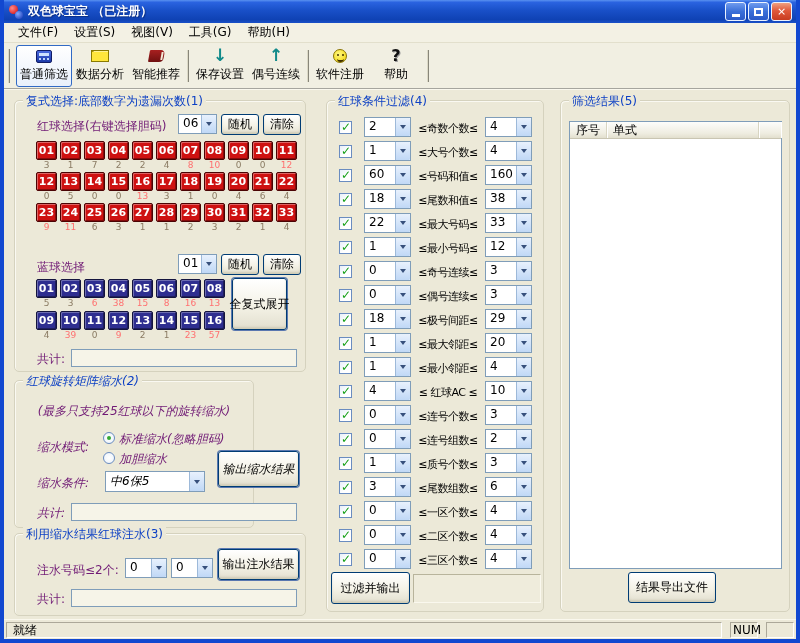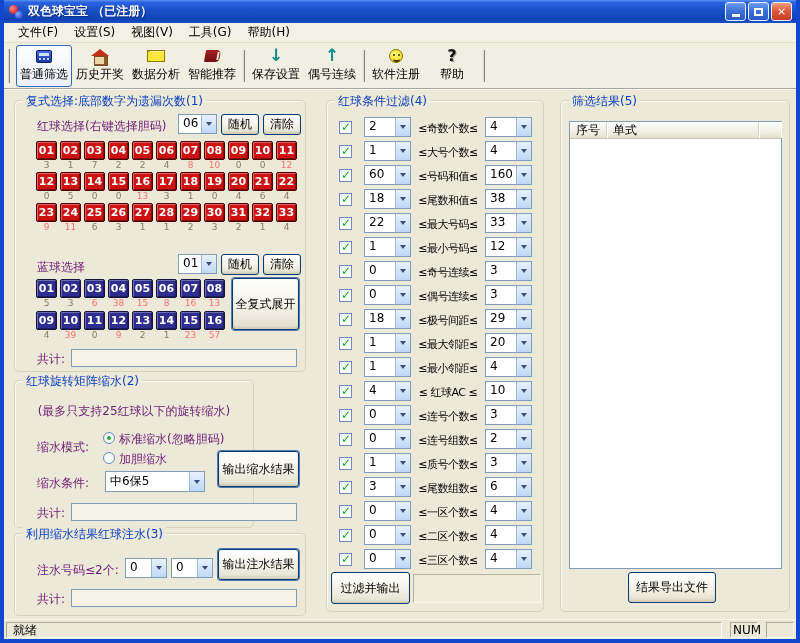--- a/index.html
+++ b/index.html
@@ -130,26 +130,20 @@
   <div class="toolbar">
     <div class="grip"></div>
   <div class="tbtn active">
         <div class="icon">
           <div class="ic-calc"></div>
         </div>
         <div class="cap">普通筛选</div>
       </div>
       <div class="tbtn">
         <div class="icon">
-          <div class="ic-house"></div>
-        </div>
-        <div class="cap">历史开奖</div>
-      </div>
-      <div class="tbtn">
-        <div class="icon">
           <div class="ic-mail"></div>
         </div>
         <div class="cap">数据分析</div>
       </div>
       <div class="tbtn">
         <div class="icon">
           <div class="ic-book"></div>
         </div>
         <div class="cap">智能推荐</div>
       </div>
@@ -398,27 +392,27 @@
           <div class="ball-cell">
             <div class="ball blue">15</div>
             <div class="miss hot">23</div>
           </div>
           <div class="ball-cell">
             <div class="ball blue">16</div>
             <div class="miss hot">57</div>
           </div>
         </div>
 
-      <div class="xpbtn strong" style="left:217px; top:177px; width:67px; height:52px;">全复式展开</div>
+      <div class="xpbtn strong" style="left:217px; top:177px; width:55px; height:52px;">全复式展开</div>
 
       <div class="lbl" style="left:22px; top:250px;">共计:</div>
       <div class="tinput" style="left:56px; top:248px; width:226px; height:18px;"></div>
     </div>
 
-    <div class="groupbox" style="left:10px; top:290px; width:240px; height:148px;">
+    <div class="groupbox" style="left:10px; top:290px; width:240px; height:148px;font-style:italic;">
       <div class="gtitle">红球旋转矩阵缩水(2)</div>
       <div class="lbl" style="left:0; top:22px; width:100%; text-align:center;">(最多只支持25红球以下的旋转缩水)</div>
       <div class="lbl" style="left:22px; top:58px;">缩水模式:</div>
       <div class="radio sel" style="left:88px; top:51px;"></div>
       <div class="lbl" style="left:104px; top:50px;">标准缩水(忽略胆码)</div>
       <div class="radio" style="left:88px; top:71px;"></div>
       <div class="lbl" style="left:104px; top:70px;">加胆缩水</div>
       <div class="xpbtn strong" style="left:203px; top:70px; width:81px; height:36px;">输出缩水结果</div>
       <div class="lbl" style="left:22px; top:94px;">缩水条件:</div>
       <div class="combo" style="left:90px; top:90px; width:100px; height:21px;">

